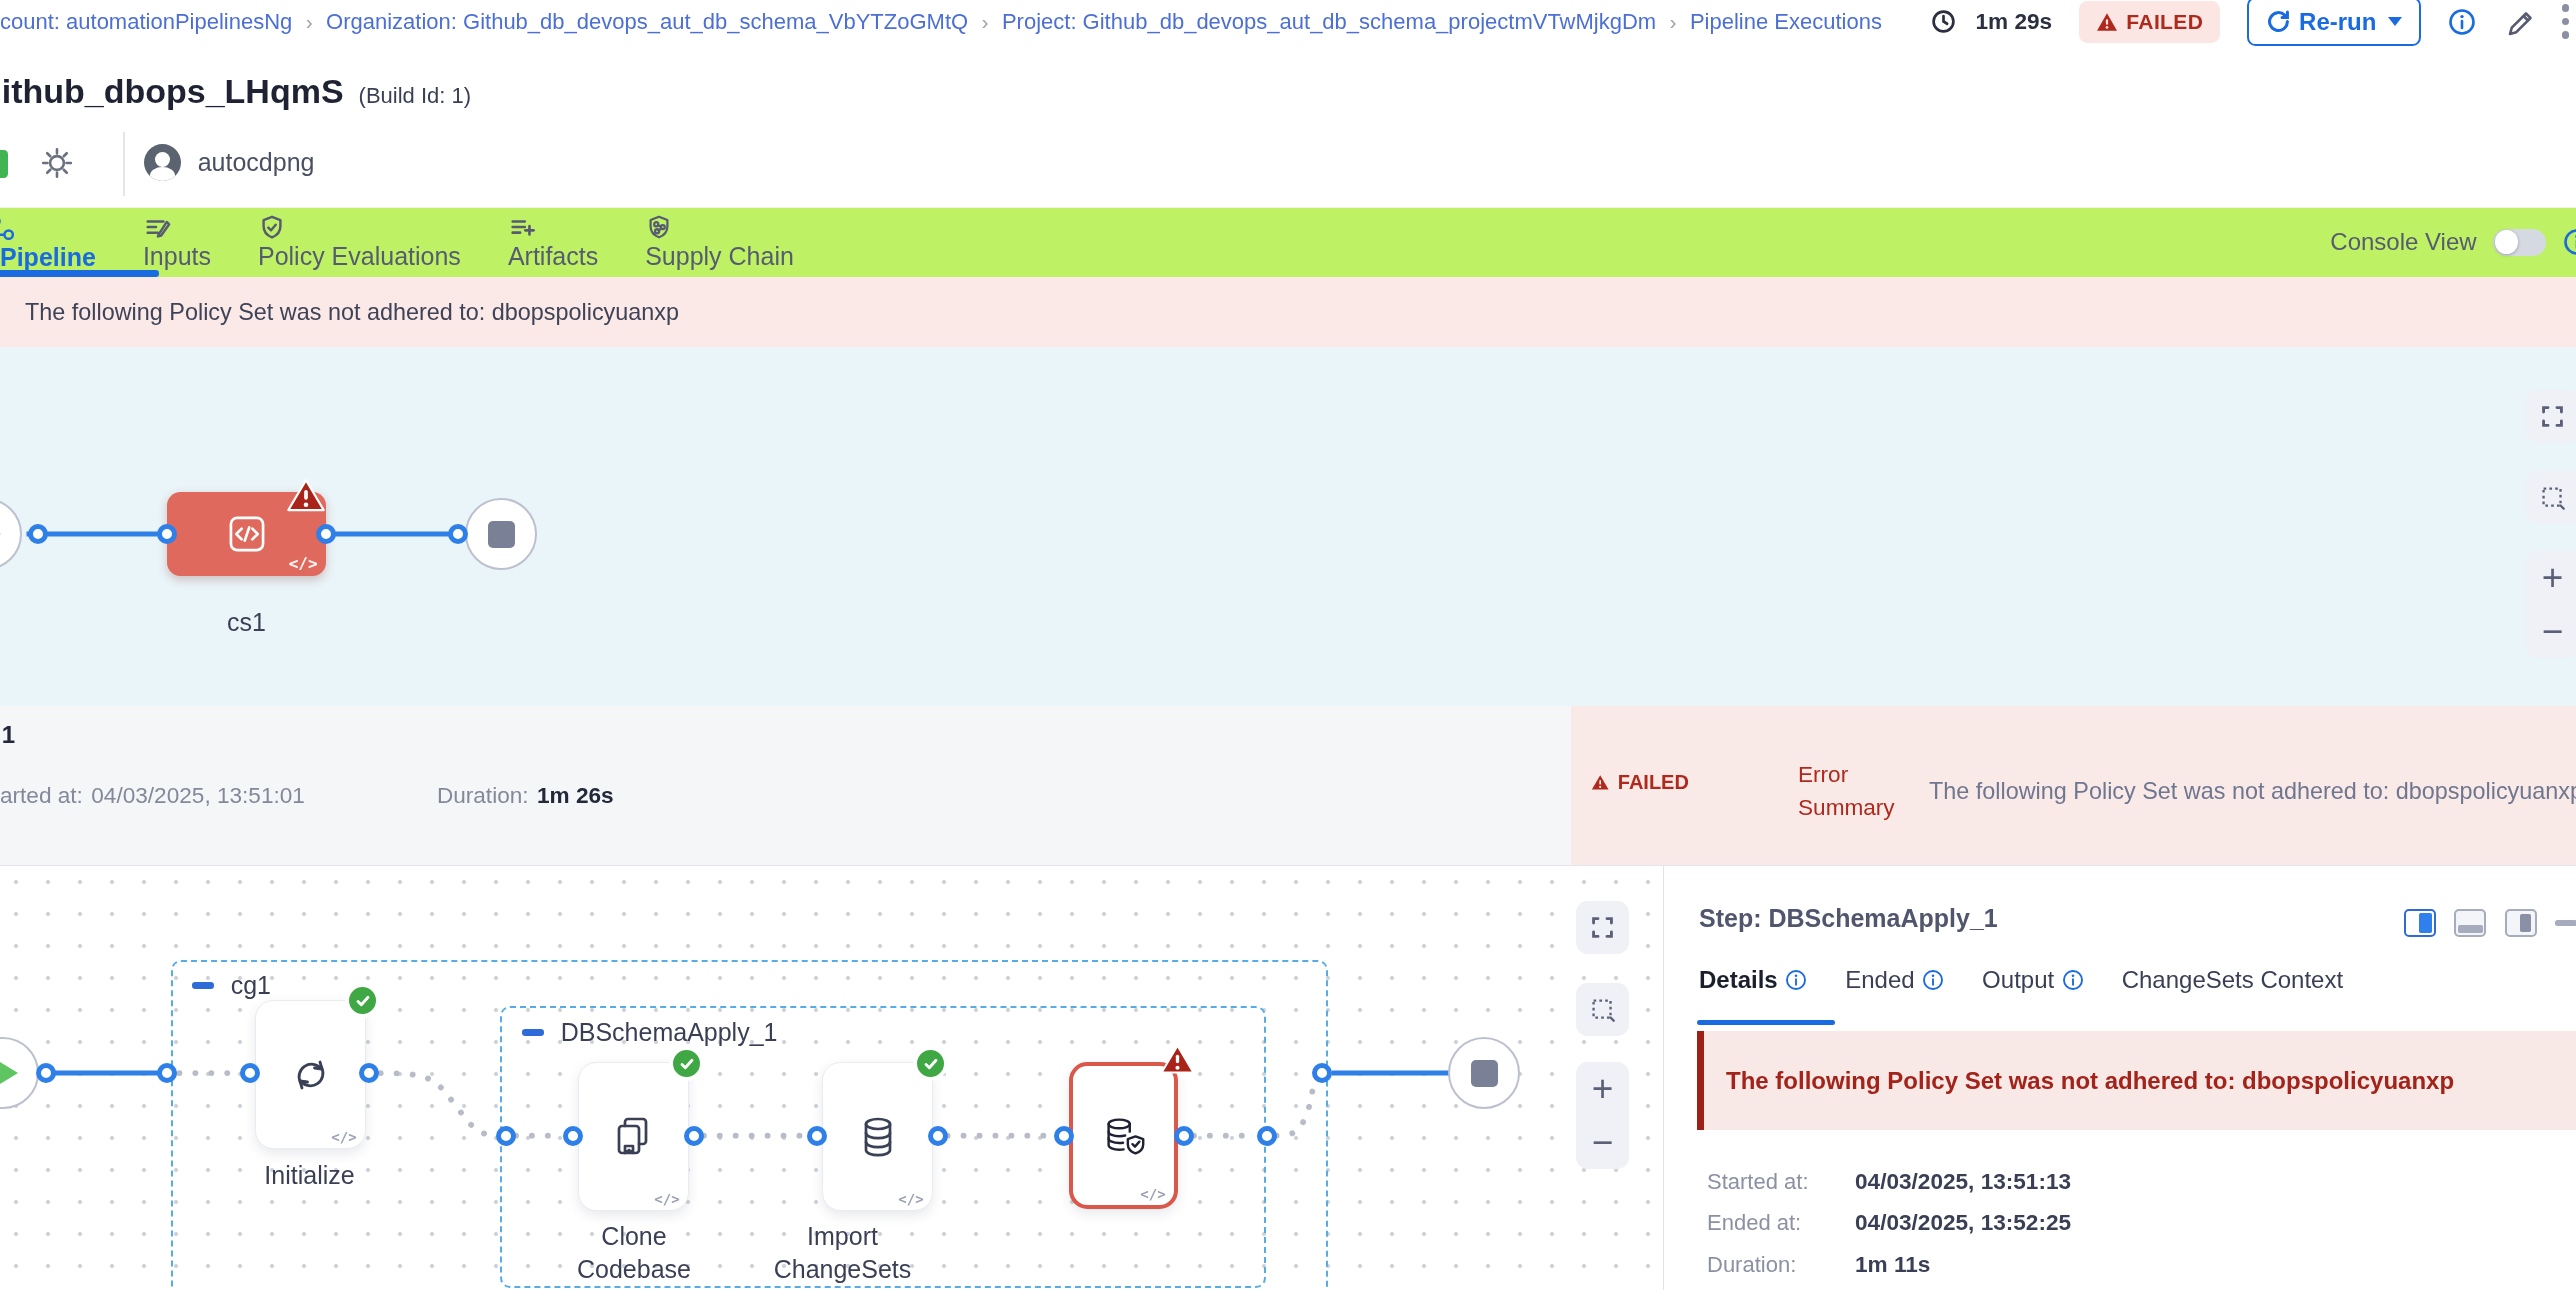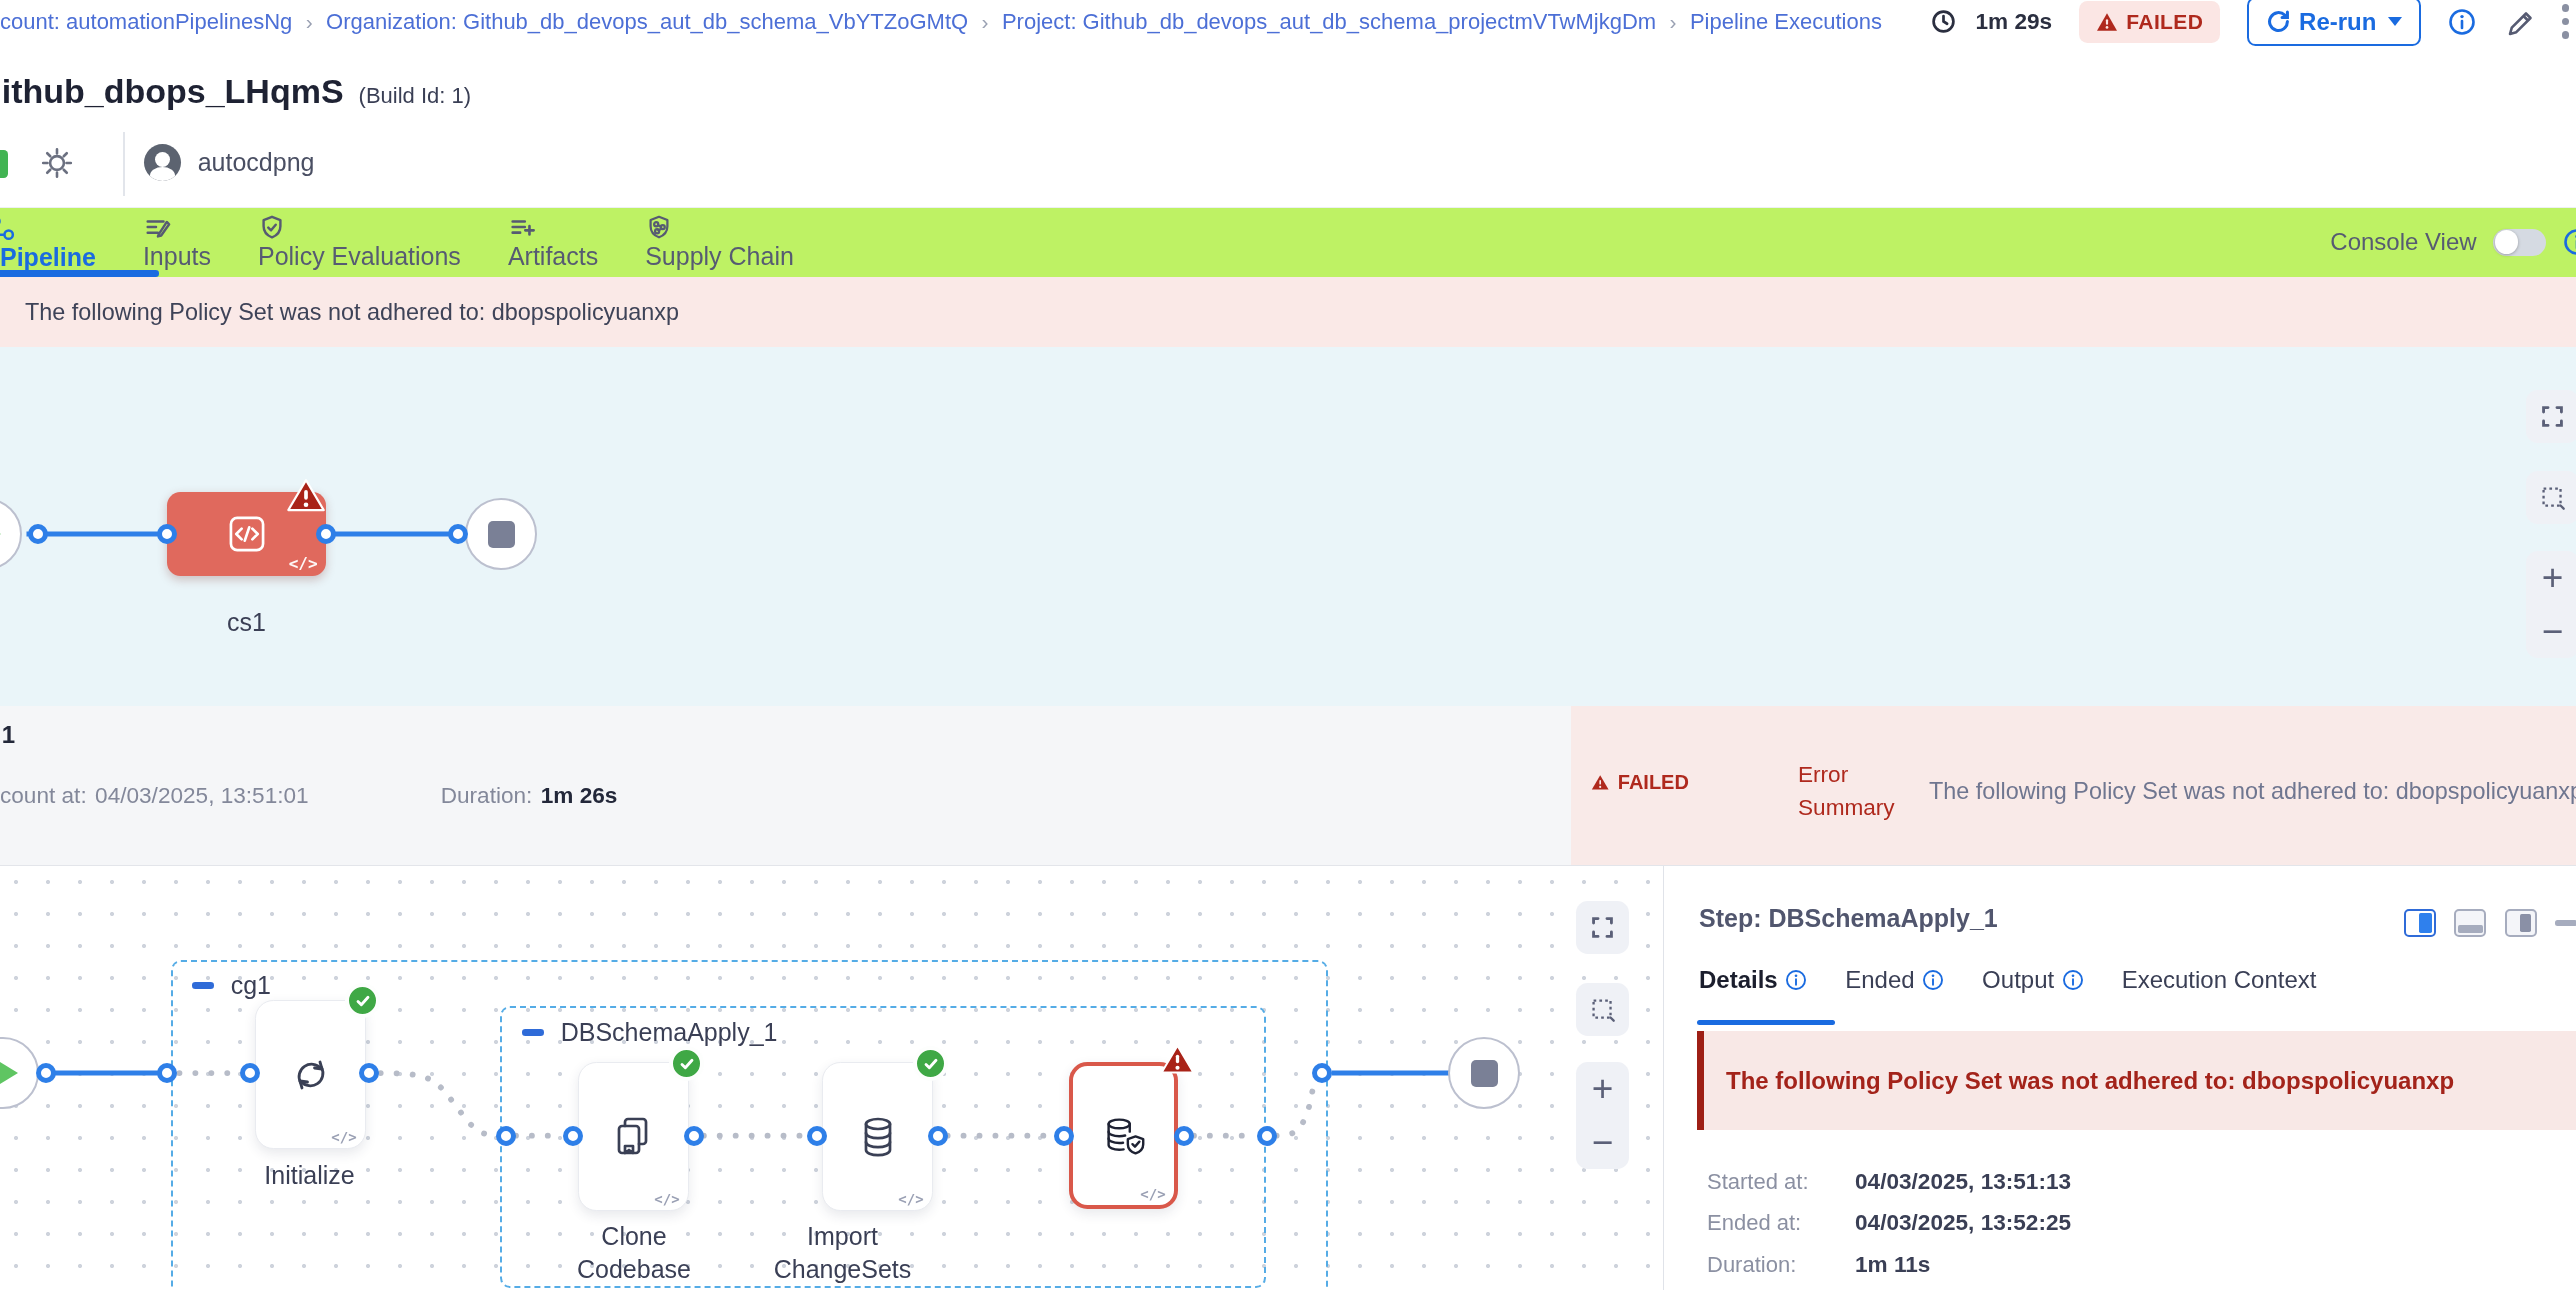--- a/index.html
+++ b/index.html
@@ -329,21 +329,21 @@
     </div>
     <div class="zoom-group" style="left:2526px;top:204px;height:107px">
       <span class="zoom-glyph">+</span>
       <span class="zoom-glyph">−</span>
     </div>
   </div>
 
   <div class="abs stagebar">
     <div class="abs stage-tab">1</div>
     <div class="abs row" style="left:0;top:77px;gap:0">
-      <span class="sb-gray">count at:</span>
+      <span class="sb-gray">arted at:</span>
       <span class="sb-gray" style="margin-left:8.4px">04/03/2025, 13:51:01</span>
       <span class="sb-gray" style="margin-left:132px">Duration:</span>
       <span class="sb-bold" style="margin-left:8.4px">1m 26s</span>
     </div>
     <div class="stagebar-red">
       <div class="abs row fail-lab" style="left:20px;top:65px">
         <span>
           <svg width="18.4" height="16.7" viewBox="0 0 24 22" fill="#AF291D">
             <path d="M12 1.5 23 20.5H1Z"></path>
               <rect x="10.9" y="8" width="2.2" height="6" rx="1.1" fill="#F9EAE8"></rect>
@@ -533,21 +533,21 @@
         </div>
         <div class="ptab">
           <span>Output</span>
           <svg width="22" height="22" viewBox="0 0 28 28" fill="none" stroke="#1A6BE0" stroke-width="2.4" stroke-linecap="round">
             <circle cx="14" cy="14" r="11.5"></circle>
               <path d="M14 13v7"></path>
               <circle cx="14" cy="8.6" r="1.7" fill="#1A6BE0" stroke="none"></circle>
           </svg>
         </div>
         <div class="ptab">
-          <span>Execution Context</span>
+          <span>ChangeSets Context</span>
         </div>
       </div>
       <div class="abs ptab-underline"></div>
 
       <div class="abs panel-error">
         <span>The following Policy Set was not adhered to: dbopspolicyuanxp</span>
       </div>
 
       <div class="detail-row" style="top:303px">
         <span class="d-label">Started at:</span>

